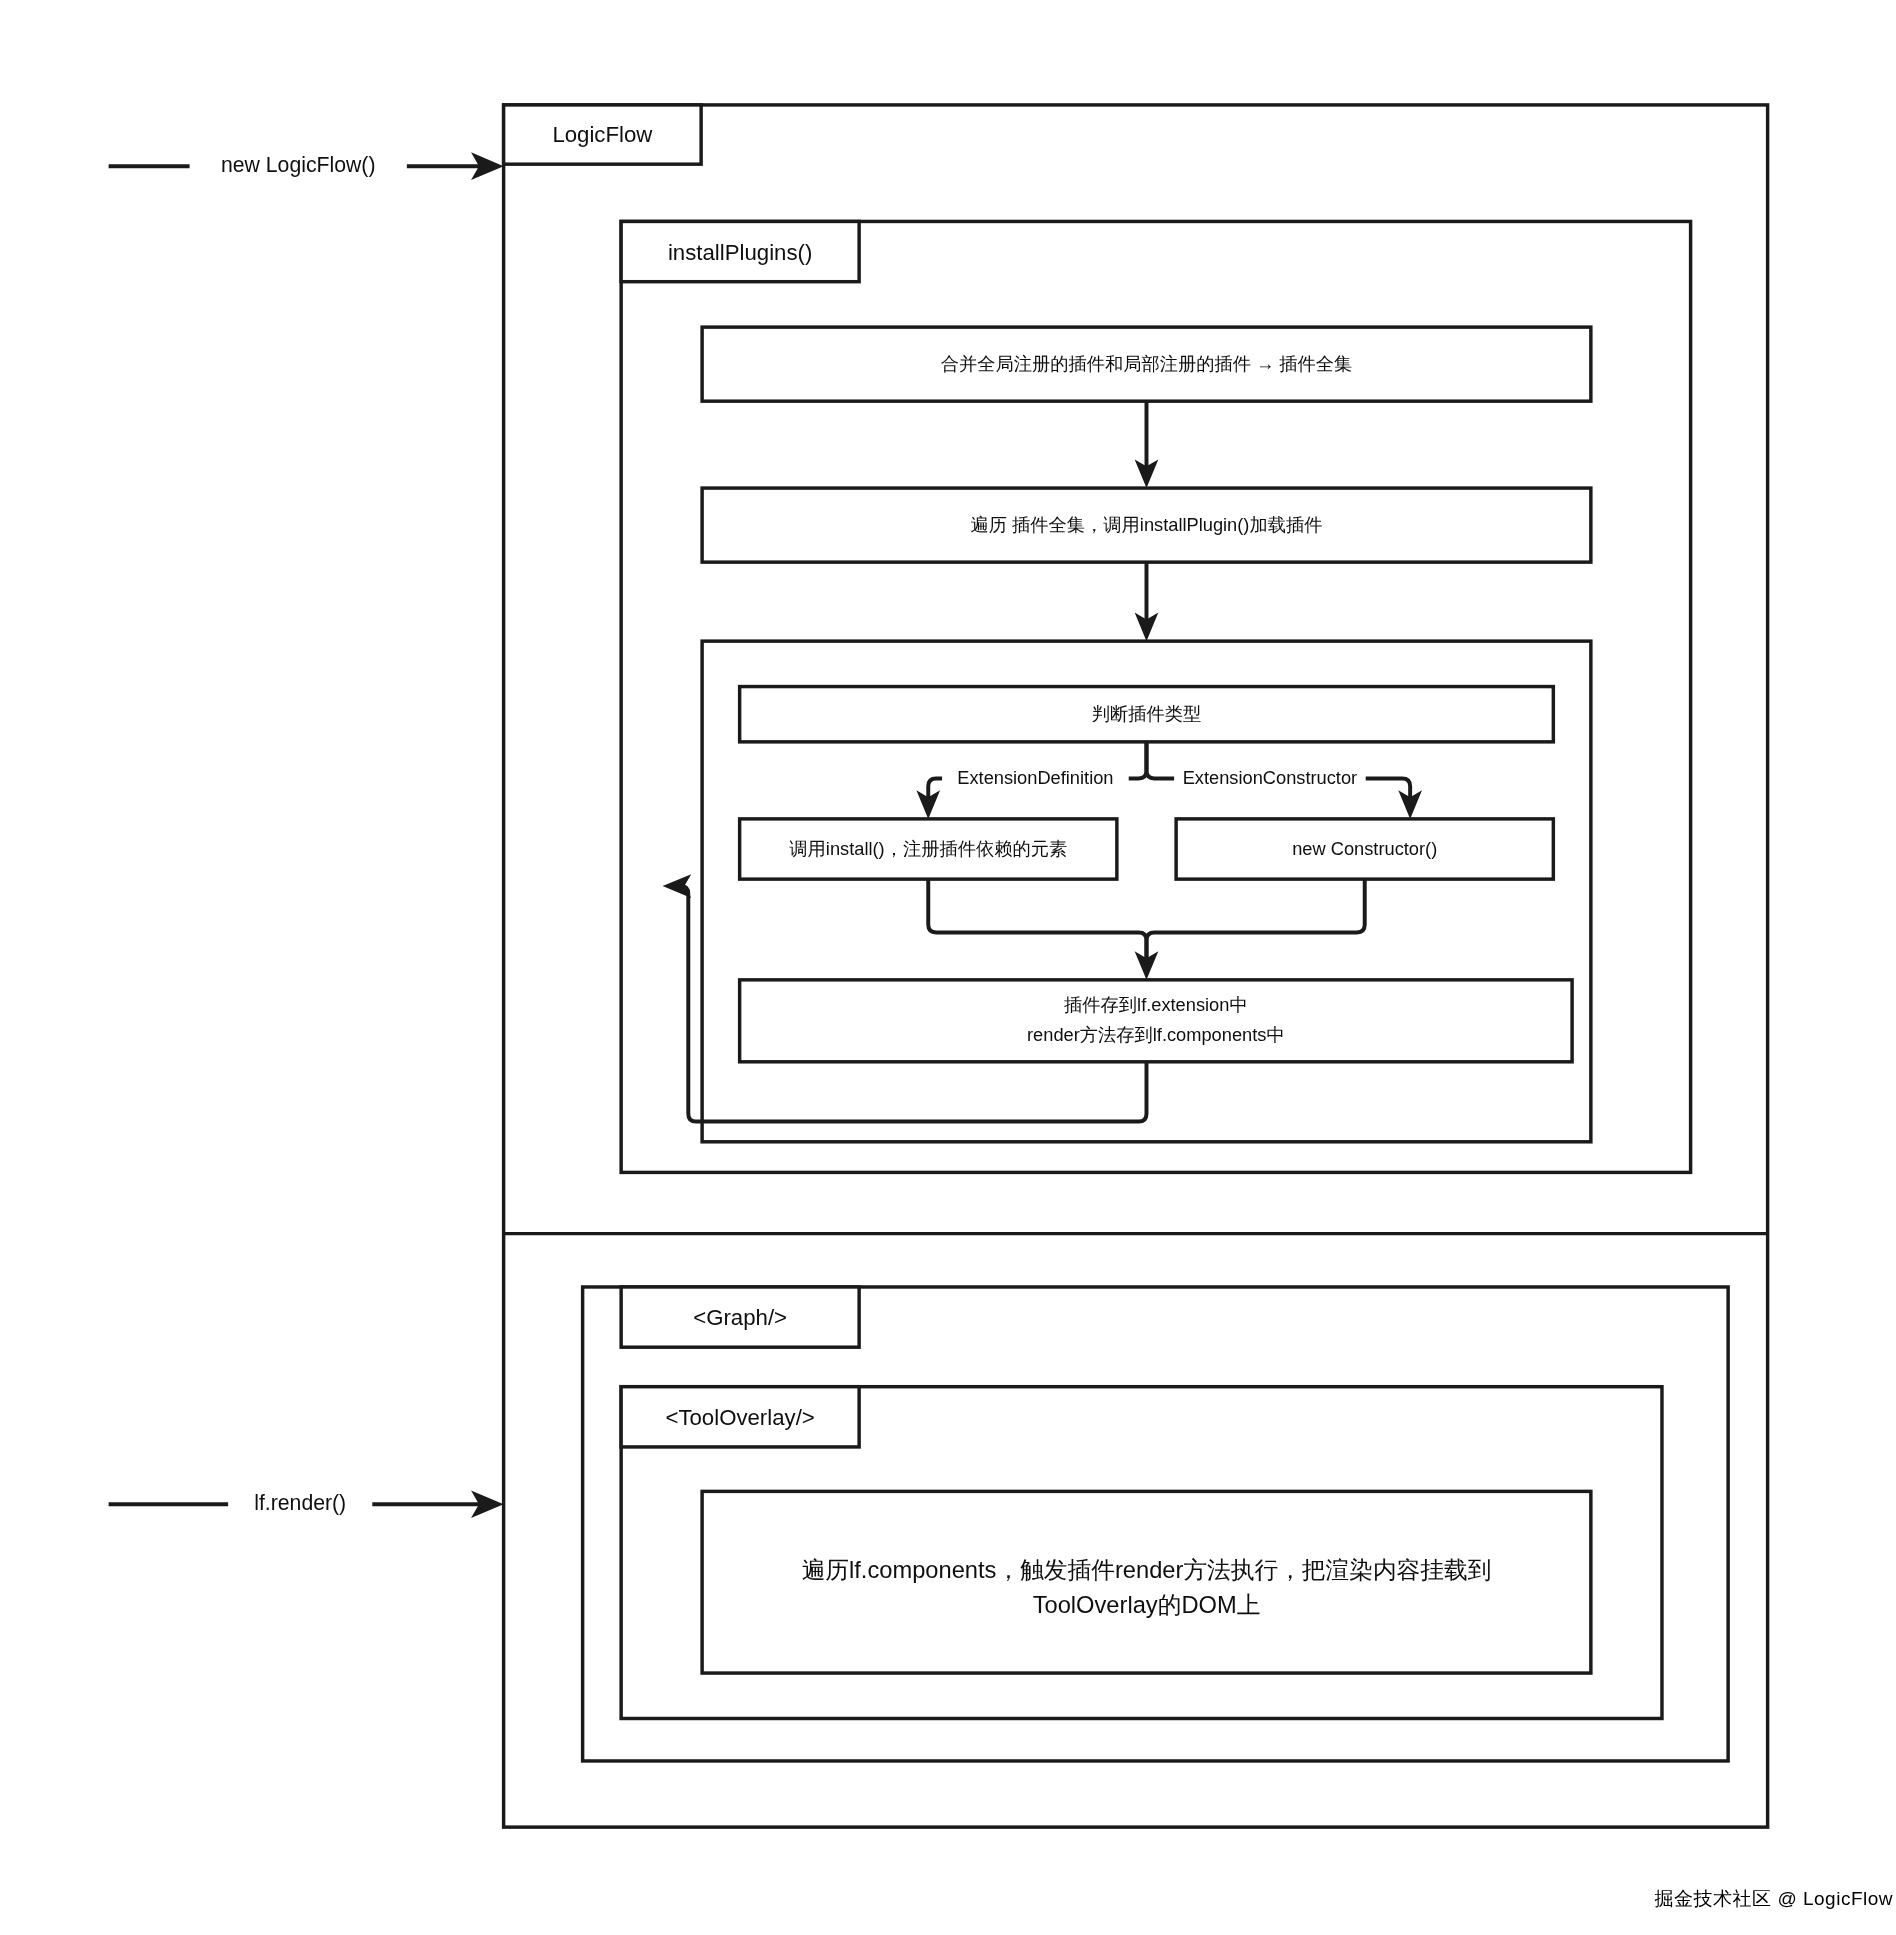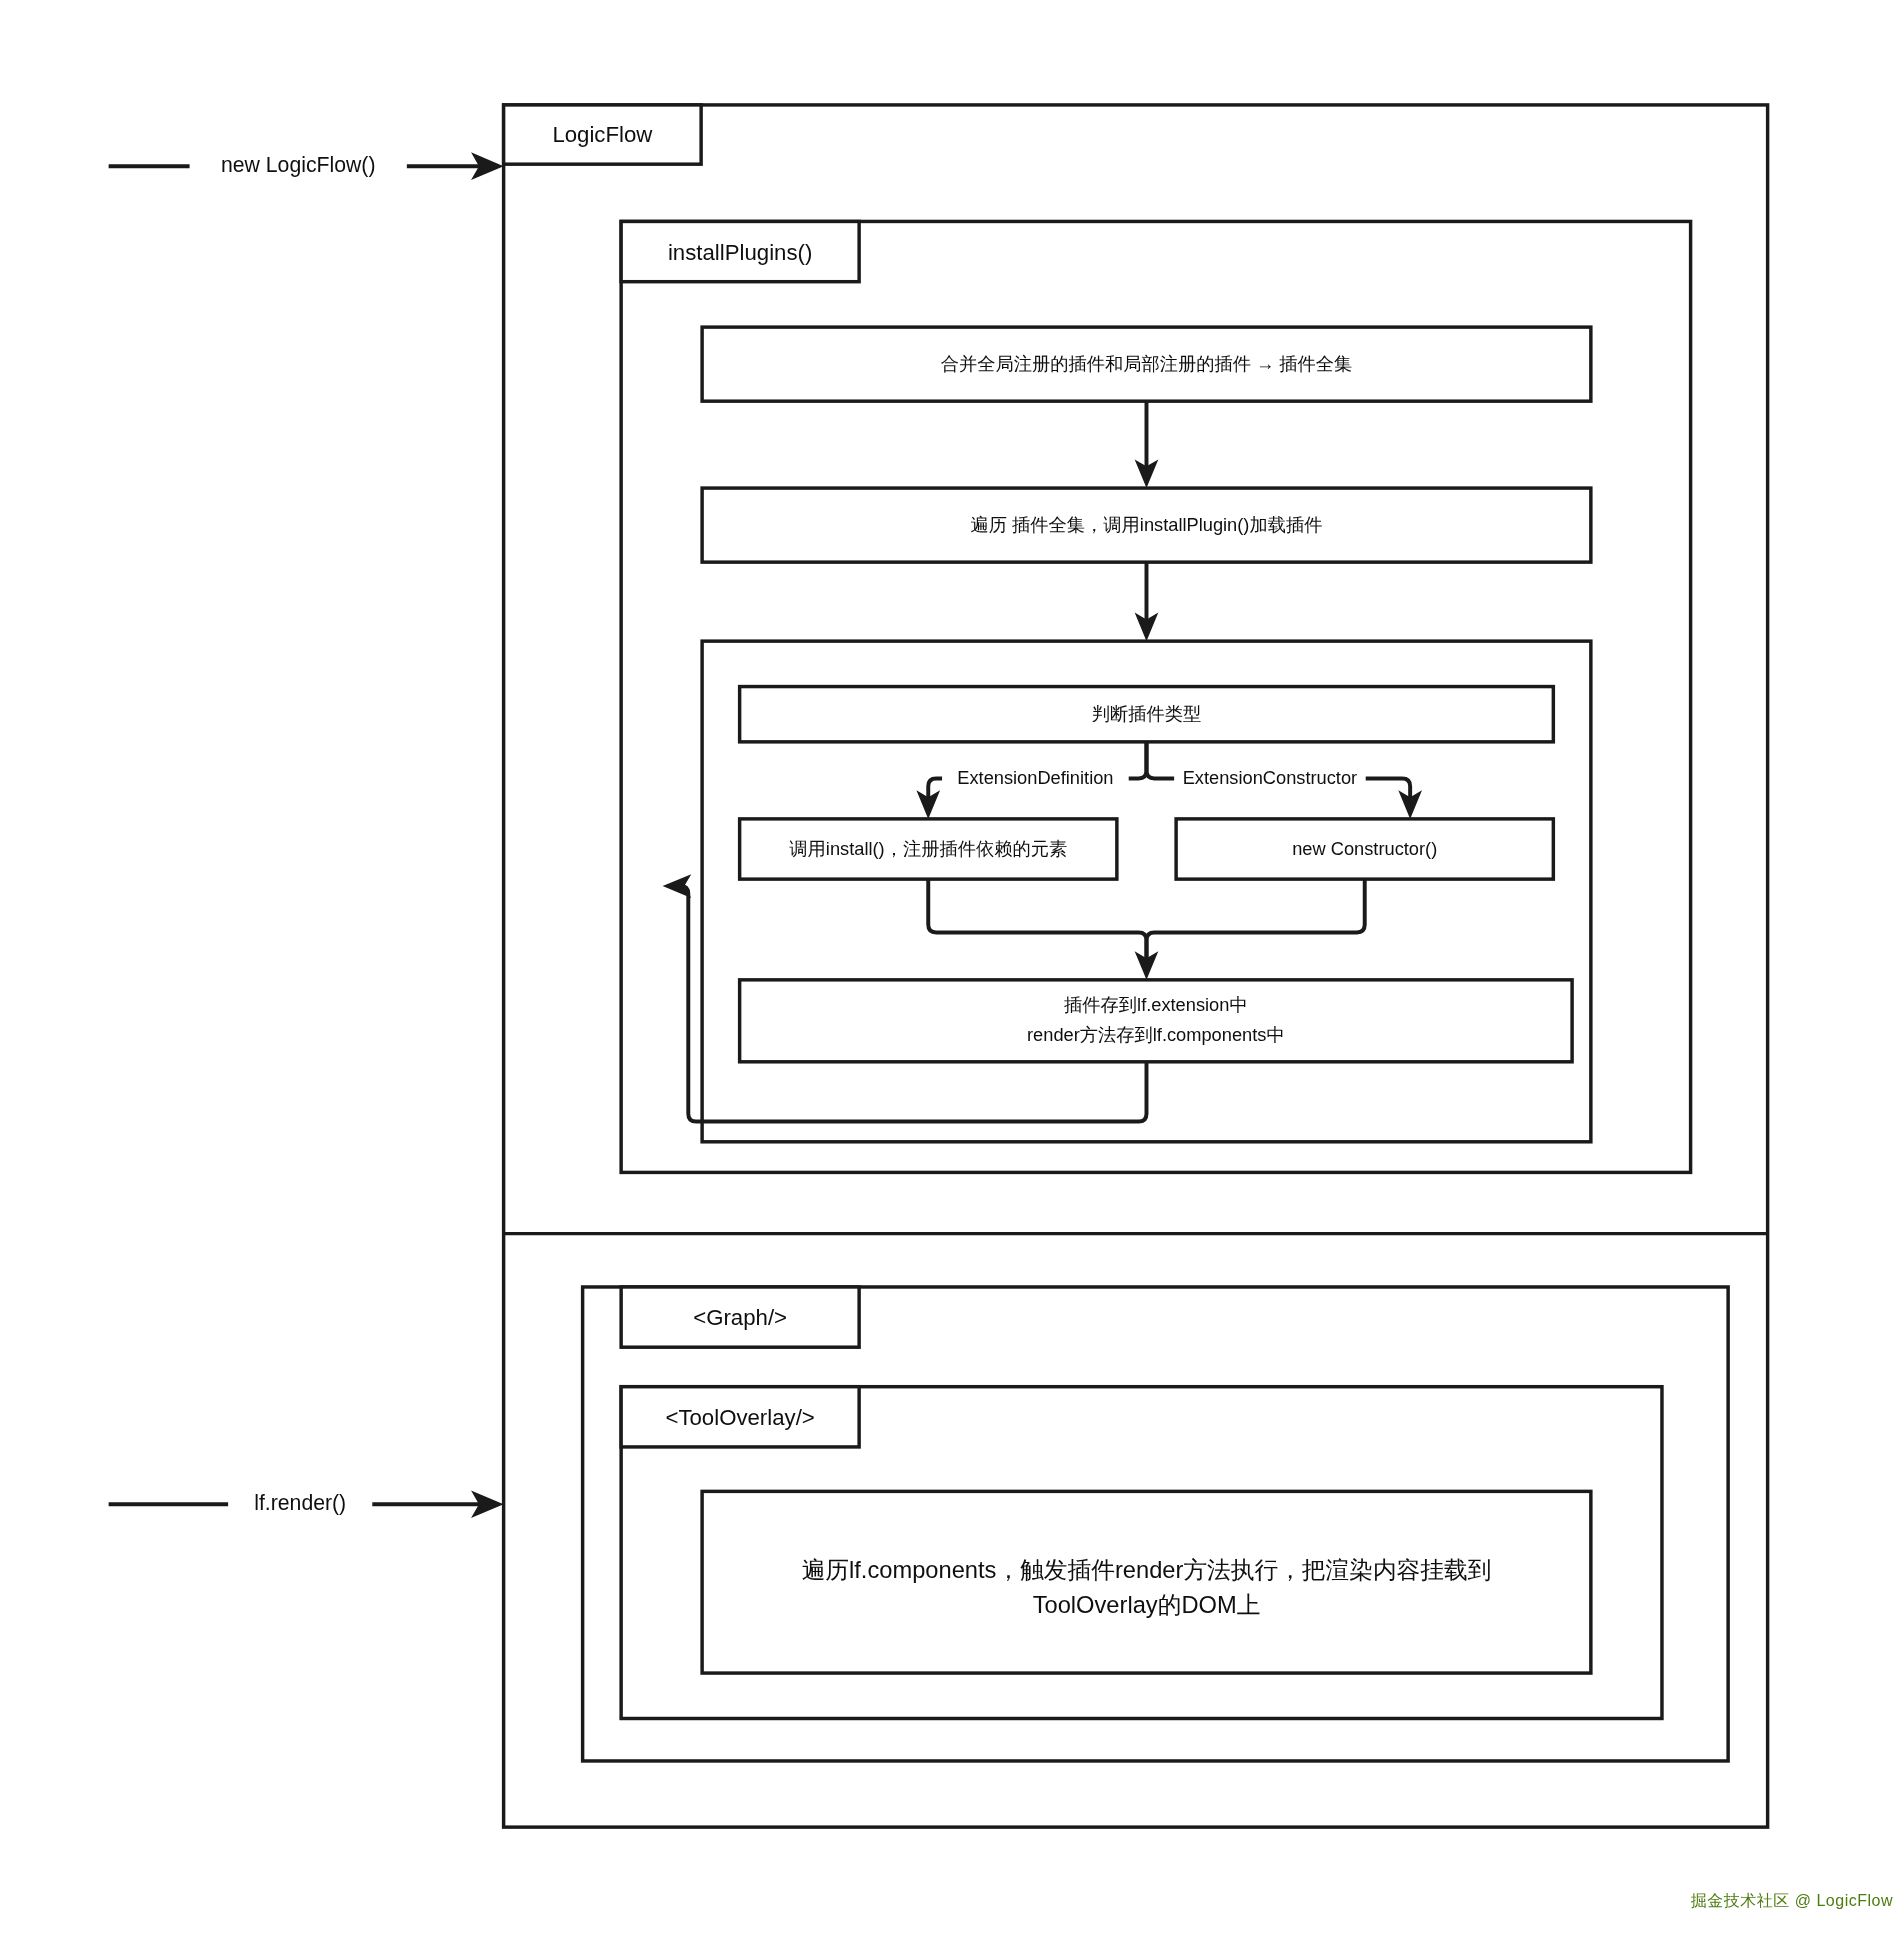--- a/index.html
+++ b/index.html
@@ -90,22 +90,22 @@
   }
   .label-bg {
     fill: #ffffff;
     stroke: none;
   }
   .watermark {
     position: absolute;
     right: 24px;
     bottom: 24px;
     font-family: "Liberation Sans", "DejaVu Sans", sans-serif;
-    font-size: 16px;
-    color: #4d7c0f;
+    font-size: 19px;
+    color: #000000;
     letter-spacing: 0.5px;
     white-space: nowrap;
     user-select: none;
   }
 </style>
 </head>
 <body>
 
 <div id="canvas">
 

